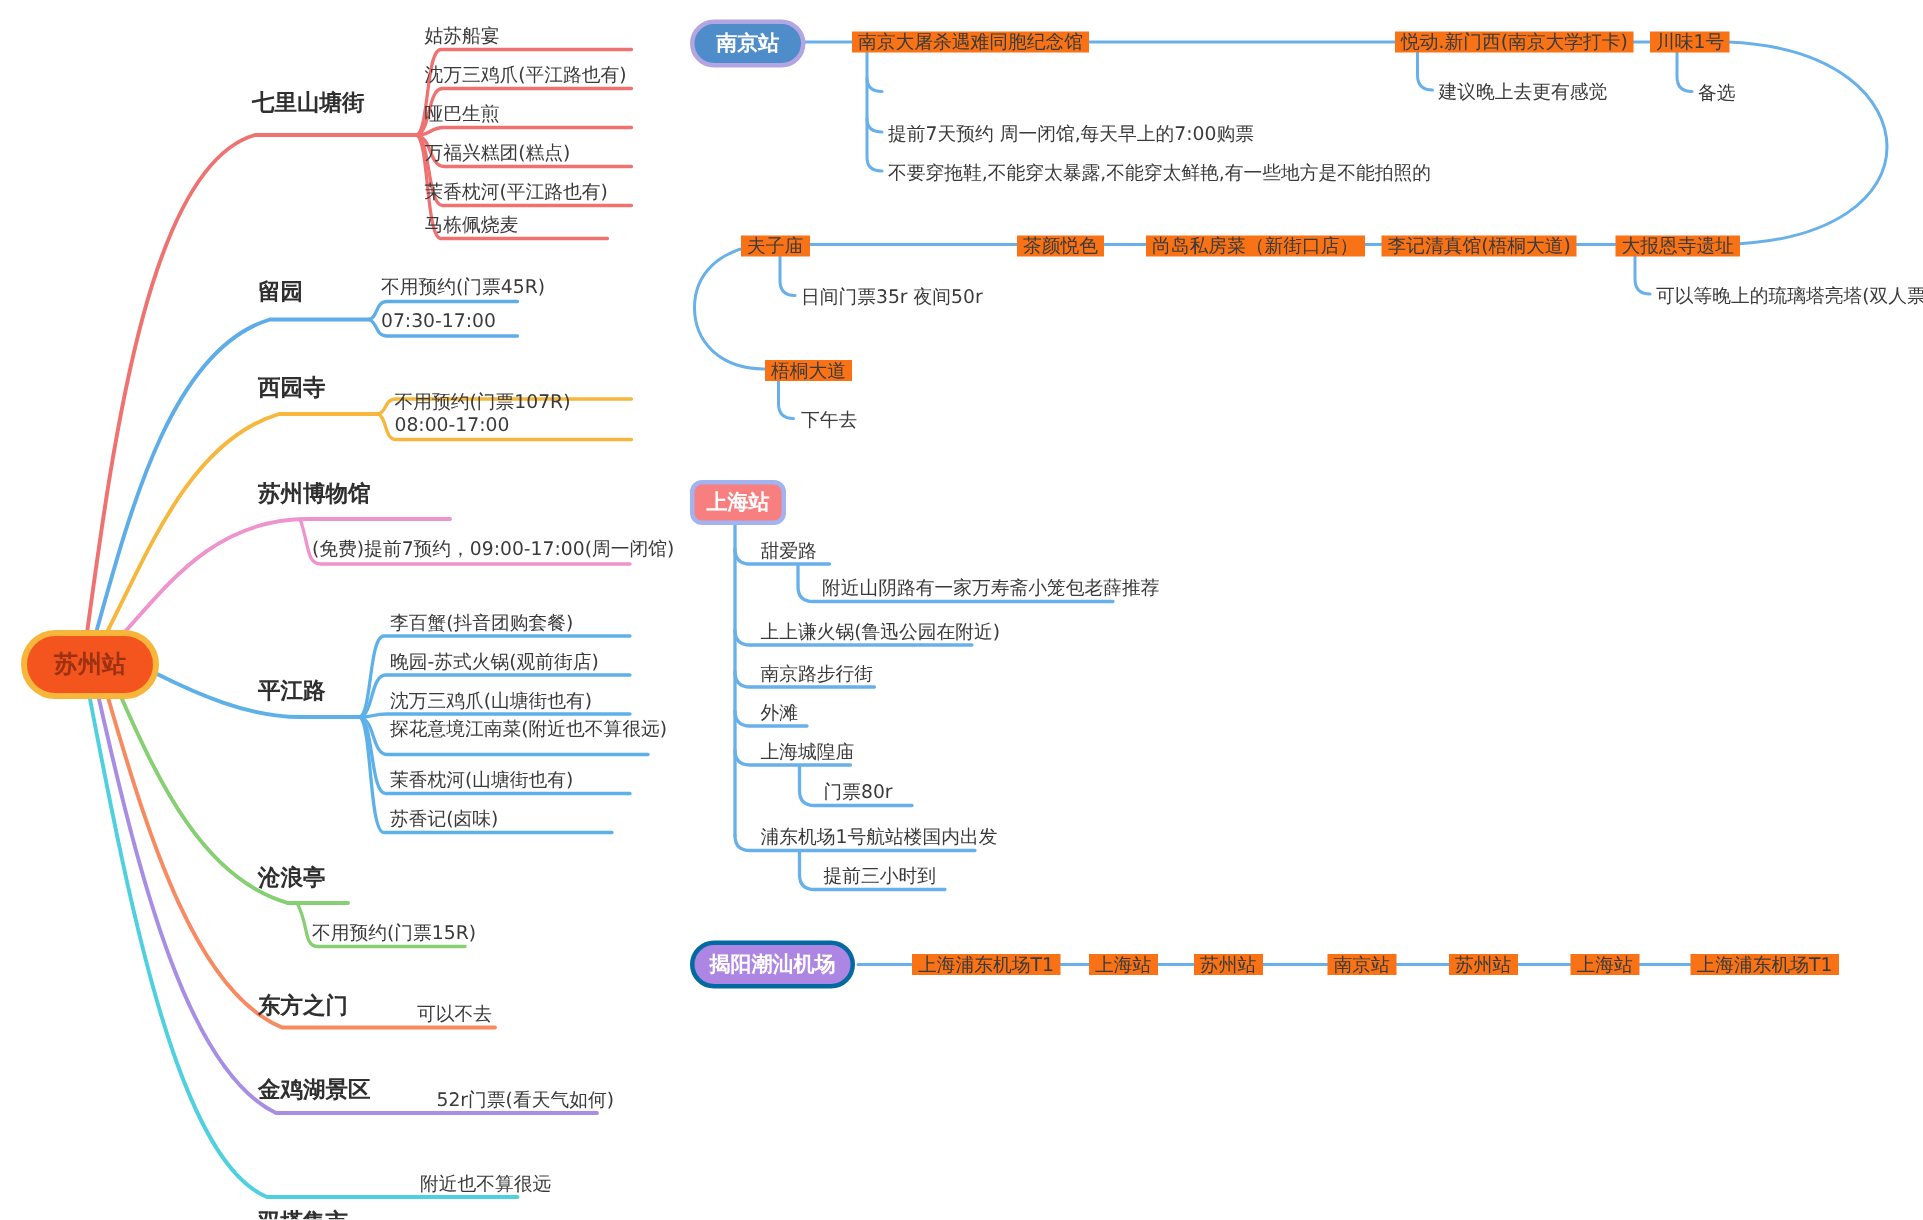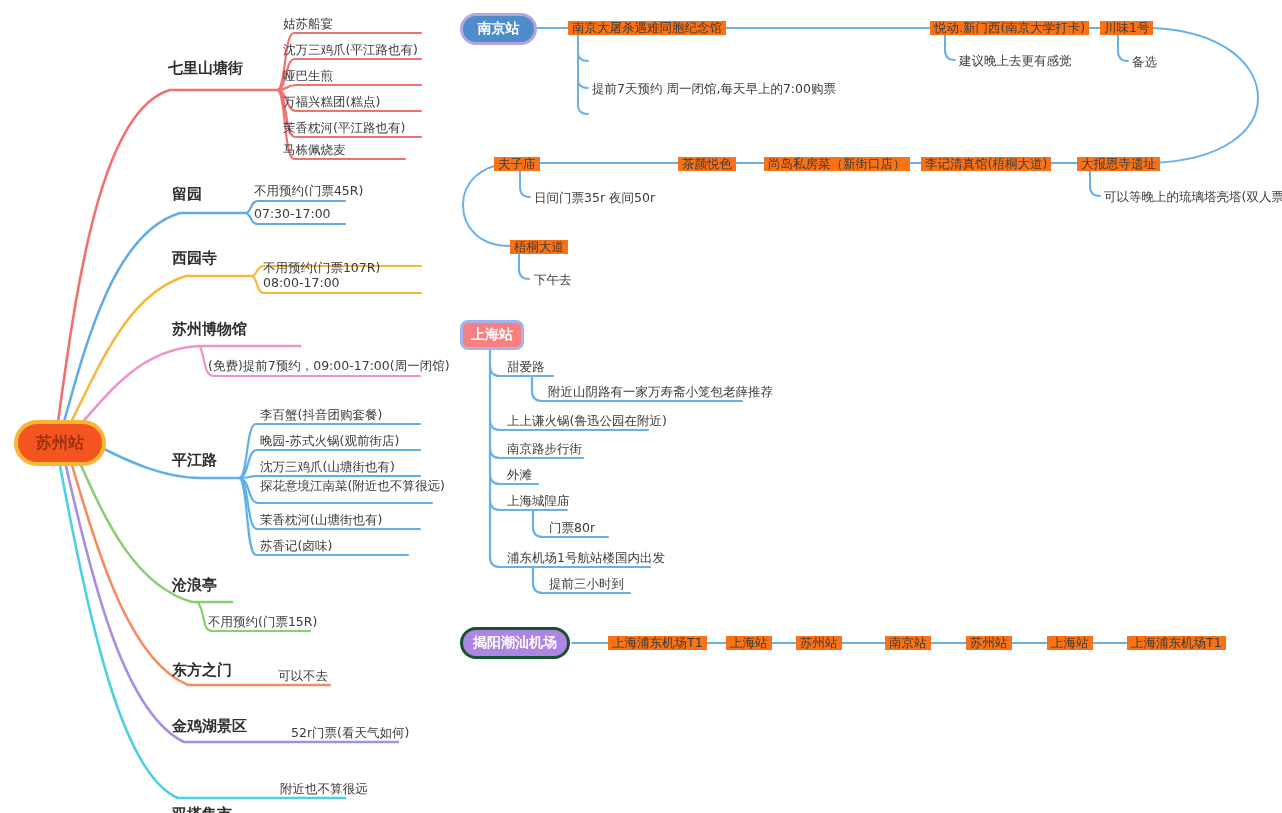--- a/index.html
+++ b/index.html
@@ -13,21 +13,21 @@
          color:#fff;font-weight:bold;font-size:14px;white-space:nowrap;}
   .root{position:absolute;z-index:2;left:14px;top:420px;width:84px;height:38px;
         background:#f4541d;border:4px solid #f7b53a;border-radius:24px;
         display:flex;align-items:center;justify-content:center;
         font-weight:bold;font-size:16px;color:#9c3212;}
   .badge-nanjing{left:460px;top:13px;width:71px;height:26px;background:#4e8dc9;
         border:3px solid #b3a5e2;border-radius:16px;}
   .badge-shanghai{left:460px;top:320px;width:58px;height:24px;background:#f87f80;
         border:3px solid #a3b3ef;border-radius:8px;}
   .badge-airport{left:460px;top:627px;width:104px;height:26px;background:#ad85e2;
-        border:3px solid #14532d;border-radius:16px;}
+        border:3px solid #0369a1;border-radius:16px;}
 </style>
 </head>
 <body>
 
 <div id="canvas">
 
   <svg id="wires" width="1282" height="813">
 
     <g fill="none" stroke-linecap="round">
       <path d="M58,422 C76,290 100,110 170,90 H278" stroke="#ef7170" stroke-width="2.6"></path>
@@ -142,20 +142,21 @@
   <div class="node topic" style="left:172px;top:718px">金鸡湖景区</div>
   <div class="node" style="left:291px;top:726px">52r门票(看天气如何)</div>
 
   <div class="node topic" style="left:172px;top:806px">双塔集市</div>
   <div class="node" style="left:280px;top:782px">附近也不算很远</div>
 
   <div class="badge badge-nanjing">南京站</div>
 
   <div class="node mask" style="left:568px;top:21px">南京大屠杀遇难同胞纪念馆</div>
   <div class="node" style="left:592px;top:82px">提前7天预约 周一闭馆,每天早上的7:00购票</div>
+  <div class="node" style="left:592px;top:108px">不要穿拖鞋,不能穿太暴露,不能穿太鲜艳,有一些地方是不能拍照的</div>
 
   <div class="node mask" style="left:930px;top:21px">悦动.新门西(南京大学打卡)</div>
   <div class="node" style="left:959px;top:54px">建议晚上去更有感觉</div>
 
   <div class="node mask" style="left:1100px;top:21px">川味1号</div>
   <div class="node" style="left:1132px;top:55px">备选</div>
 
   <div class="node mask" style="left:494px;top:157px">夫子庙</div>
   <div class="node" style="left:534px;top:191px">日间门票35r 夜间50r</div>
 

